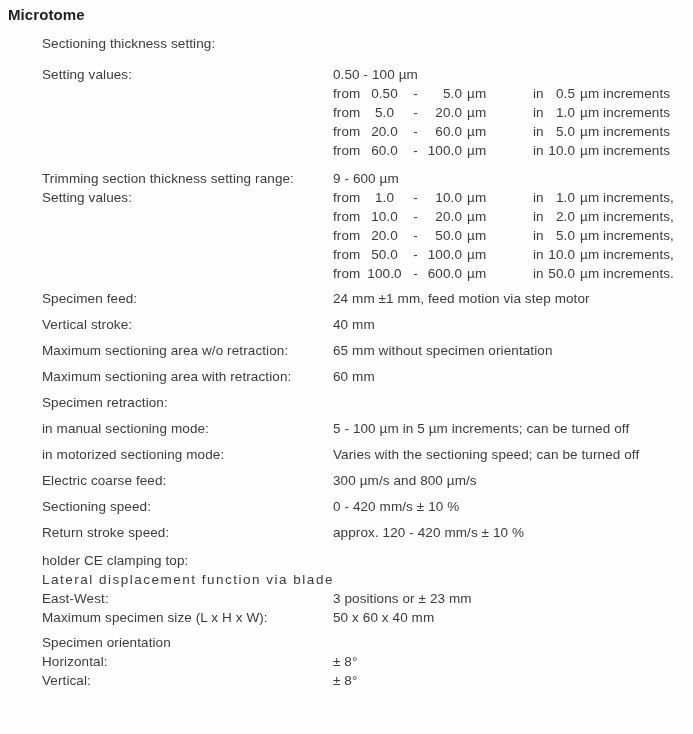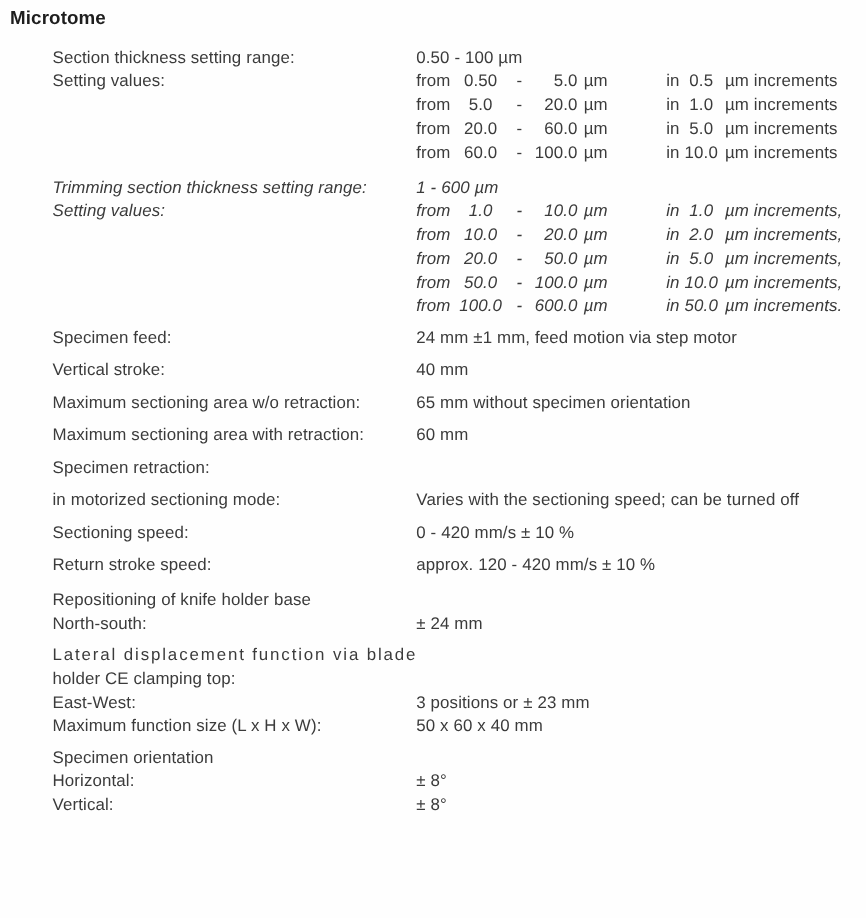--- a/index.html
+++ b/index.html
@@ -23,55 +23,57 @@
   
   .row { display:flex; align-items:flex-start; min-height:17px; margin-bottom:9px; }
   .row .lbl { width:291px; flex:none; }
   .row .val { flex:1; }
 
   .heading-row { min-height:17px; margin-bottom:12px; }
 
   
   .block { display:flex; line-height:19px; }
   .block-section { margin-bottom:9px; }
-  .block-trimming { margin-bottom:8px;font-style:italic; }
+  .block-trimming { margin-bottom:8px; }
   .blk-labels { width:291px; flex:none; }
   .blk-values { flex:1; }
   .step-line { display:flex; }
   .step { display:flex; width:200px; flex:none; }
   .w-from { width:31px; flex:none; }
   .n1 { width:41px; flex:none; text-align:center; }
   .sep { width:21px; flex:none; text-align:center; }
   .n2 { width:36px; flex:none; text-align:right; }
   .unit { margin-left:5px; }
   .inc { display:flex; }
   .w-in { width:14px; flex:none; }
-  .inc-n { width:28px; flex:none; text-align:center; }
+  .inc-n { width:28px; flex:none; text-align:right; }
   .inc-suffix { margin-left:5px; }
 
   
   .group { line-height:19px; }
   .group .row { margin-bottom:0; min-height:0; }
   .group-repositioning { margin-bottom:6px; }
   .group-lateral { margin-bottom:6px; }
   .tracked { letter-spacing:1.5px; }
 </style>
 </head>
 <body>
 
 <div class="page">
 
   <div class="doc-title">Microtome</div>
 
   <div class="content">
 
+    <div class="row heading-row">
+      <div class="lbl">Sectioning thickness setting:</div>
+    </div>
 
     <div class="block block-section">
       <div class="blk-labels">
-        <div class="lbl">Section thickness setting range:</div>
         <div class="lbl">Setting values:</div>
       </div>
       <div class="blk-values">
         <div class="range-line">0.50 - 100 µm</div>
 
         <div class="step-line">
           <div class="step">
             <span class="w-from">from</span>
             <span class="n1">0.50</span>
             <span class="sep">-</span>
@@ -131,21 +133,21 @@
         </div>
       </div>
     </div>
 
     <div class="block block-trimming">
       <div class="blk-labels">
         <div class="lbl">Trimming section thickness setting range:</div>
         <div class="lbl">Setting values:</div>
       </div>
       <div class="blk-values">
-        <div class="range-line">1 - 600 µm</div>
+        <div class="range-line">9 - 600 µm</div>
 
         <div class="step-line">
           <div class="step">
             <span class="w-from">from</span>
             <span class="n1">1.0</span>
             <span class="sep">-</span>
             <span class="n2">10.0</span>
             <span class="unit">µm</span>
           </div>
           <div class="inc">
@@ -231,49 +233,50 @@
     </div>
     <div class="row">
       <div class="lbl">Maximum sectioning area with retraction:</div>
       <div class="val">60 mm</div>
     </div>
     <div class="row">
       <div class="lbl">Specimen retraction:</div>
       <div class="val"></div>
     </div>
     <div class="row">
+      <div class="lbl">in manual sectioning mode:</div>
+      <div class="val">5 - 100 µm in 5 µm increments; can be turned off</div>
+    </div>
+    <div class="row">
       <div class="lbl">in motorized sectioning mode:</div>
       <div class="val">Varies with the sectioning speed; can be turned off</div>
     </div>
     <div class="row">
+      <div class="lbl">Electric coarse feed:</div>
+      <div class="val">300 µm/s and 800 µm/s</div>
+    </div>
+    <div class="row">
       <div class="lbl">Sectioning speed:</div>
       <div class="val">0 - 420 mm/s ± 10 %</div>
     </div>
     <div class="row">
       <div class="lbl">Return stroke speed:</div>
       <div class="val">approx. 120 - 420 mm/s ± 10 %</div>
     </div>
 
-    <div class="group group-repositioning">
-      <div class="lbl">Repositioning of knife holder base</div>
-      <div class="row">
-        <div class="lbl">North-south:</div>
-        <div class="val">± 24 mm</div>
-      </div>
-    </div>
 
     <div class="group group-lateral">
+      <div class="lbl">holder CE clamping top:</div>
       <div class="lbl tracked">Lateral displacement function via blade</div>
-      <div class="lbl">holder CE clamping top:</div>
       <div class="row">
         <div class="lbl">East-West:</div>
         <div class="val">3 positions or ± 23 mm</div>
       </div>
       <div class="row">
-        <div class="lbl">Maximum function size (L x H x W):</div>
+        <div class="lbl">Maximum specimen size (L x H x W):</div>
         <div class="val">50 x 60 x 40 mm</div>
       </div>
     </div>
 
     <div class="group group-orientation">
       <div class="lbl">Specimen orientation</div>
       <div class="row">
         <div class="lbl">Horizontal:</div>
         <div class="val">± 8°</div>
       </div>

